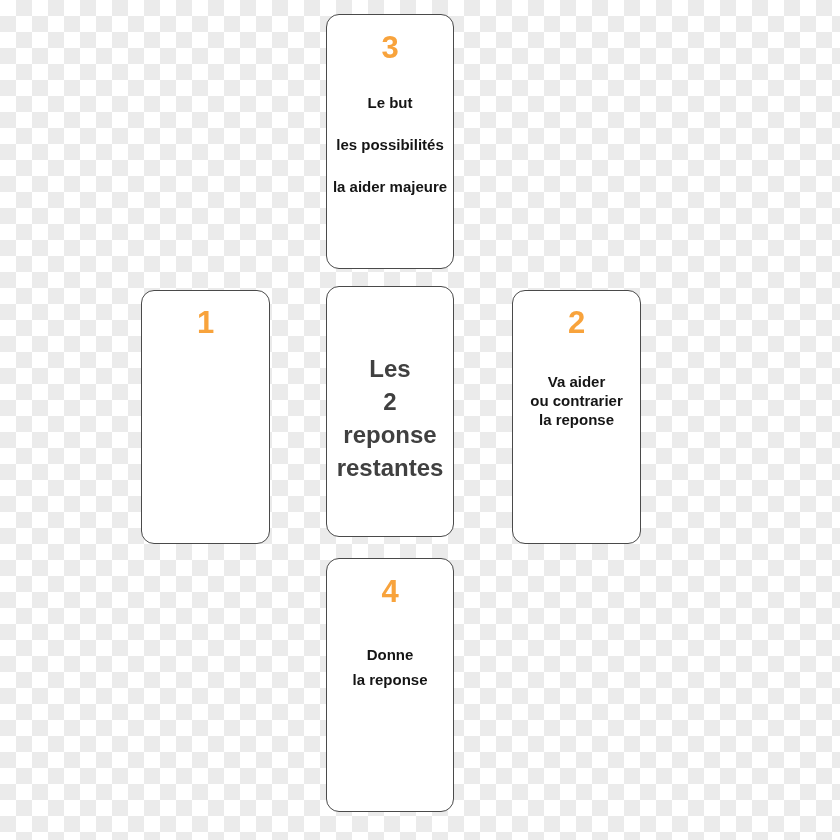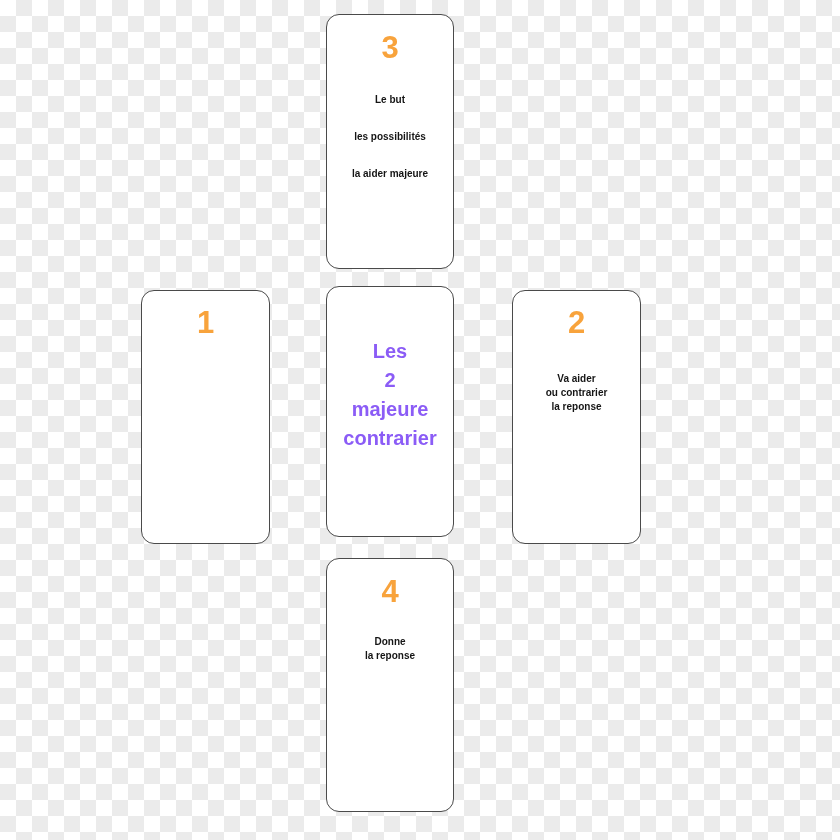--- a/index.html
+++ b/index.html
@@ -47,21 +47,21 @@
     line-height: 1;
     letter-spacing: 0px;
   }
 
   .card-text {
     position: absolute;
     left: 0;
     right: 0;
     color: #151515;
     font-weight: bold;
-    font-size: 10px;
+    font-size: 15px;
     line-height: 1;
   }
 
   .card-text .line {
     display: block;
   }
 
   
   #card-3 { left: 326px; top: 14px; width: 128px; height: 255px; }
   #card-3 .card-number { top: 17px; }
@@ -71,38 +71,38 @@
   
   #card-1 { left: 141px; top: 290px; width: 129px; height: 254px; }
   #card-1 .card-number { top: 16px; }
   #card-1 .card-text { top: 105px; }
   #card-1 .card-text .line { margin-bottom: 4px; }
   #card-1 .card-text .gap { margin-bottom: 27px; }
 
   
   #card-center { left: 326px; top: 286px; width: 128px; height: 251px; }
   #card-center .card-text {
-    top: 54px;
-    color: #8b5cf6;
-    font-size: 20px;
+    top: 70px;
+    color: #404040;
+    font-size: 24px;
     line-height: 1;
   }
   #card-center .card-text .line { margin-bottom: 9px; }
 
   
   #card-2 { left: 512px; top: 290px; width: 129px; height: 254px; }
   #card-2 .card-number { top: 16px; }
   #card-2 .card-text { top: 83px; text-align: center; }
   #card-2 .card-text .line { margin-bottom: 4px; }
 
   
   #card-4 { left: 326px; top: 558px; width: 128px; height: 254px; }
   #card-4 .card-number { top: 17px; }
   #card-4 .card-text { top: 78px; }
-  #card-4 .card-text .line { margin-bottom: 4px; }
+  #card-4 .card-text .line { margin-bottom: 4px; margin-top: 10px; }
 </style>
 </head>
 <body>
 
 <div id="canvas">
 
   <div class="card" id="card-3">
     <div class="card-number">3</div>
     <div class="card-text">
       <span class="line">Le but</span>
@@ -112,22 +112,22 @@
   </div>
 
   <div class="card" id="card-1">
     <div class="card-number">1</div>
   </div>
 
   <div class="card" id="card-center">
     <div class="card-text">
       <span class="line">Les</span>
       <span class="line">2</span>
-      <span class="line">majeure</span>
-      <span class="line">contrarier</span>
+      <span class="line">reponse</span>
+      <span class="line">restantes</span>
     </div>
   </div>
 
   <div class="card" id="card-2">
     <div class="card-number">2</div>
     <div class="card-text">
       <span class="line">Va aider</span>
       <span class="line">ou contrarier</span>
       <span class="line">la reponse</span>
     </div>

